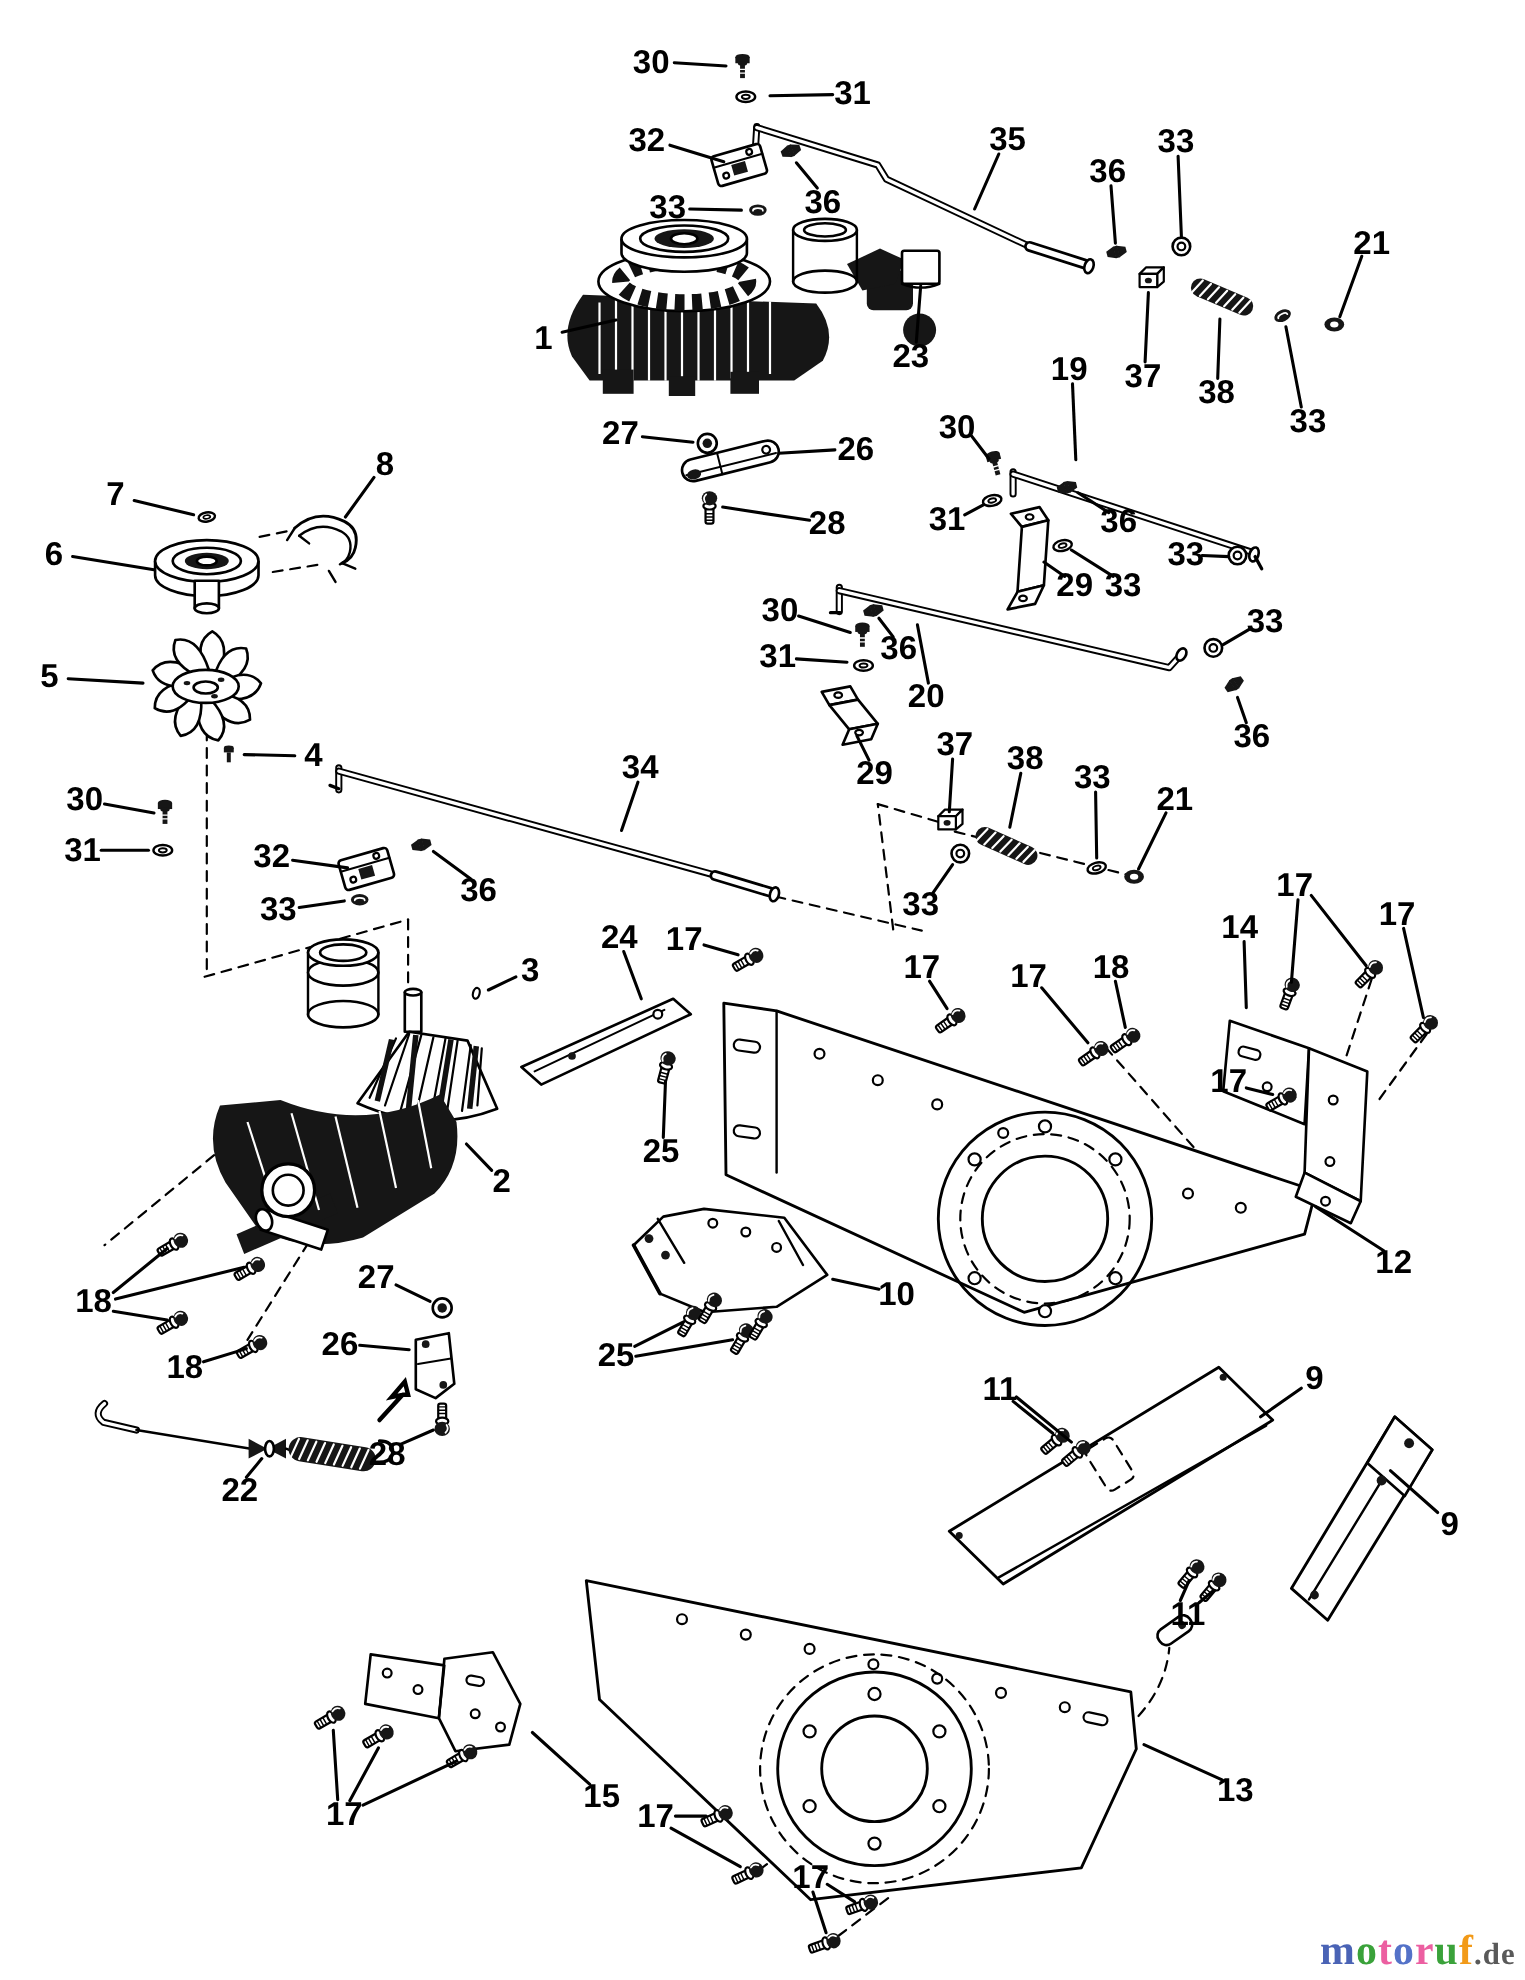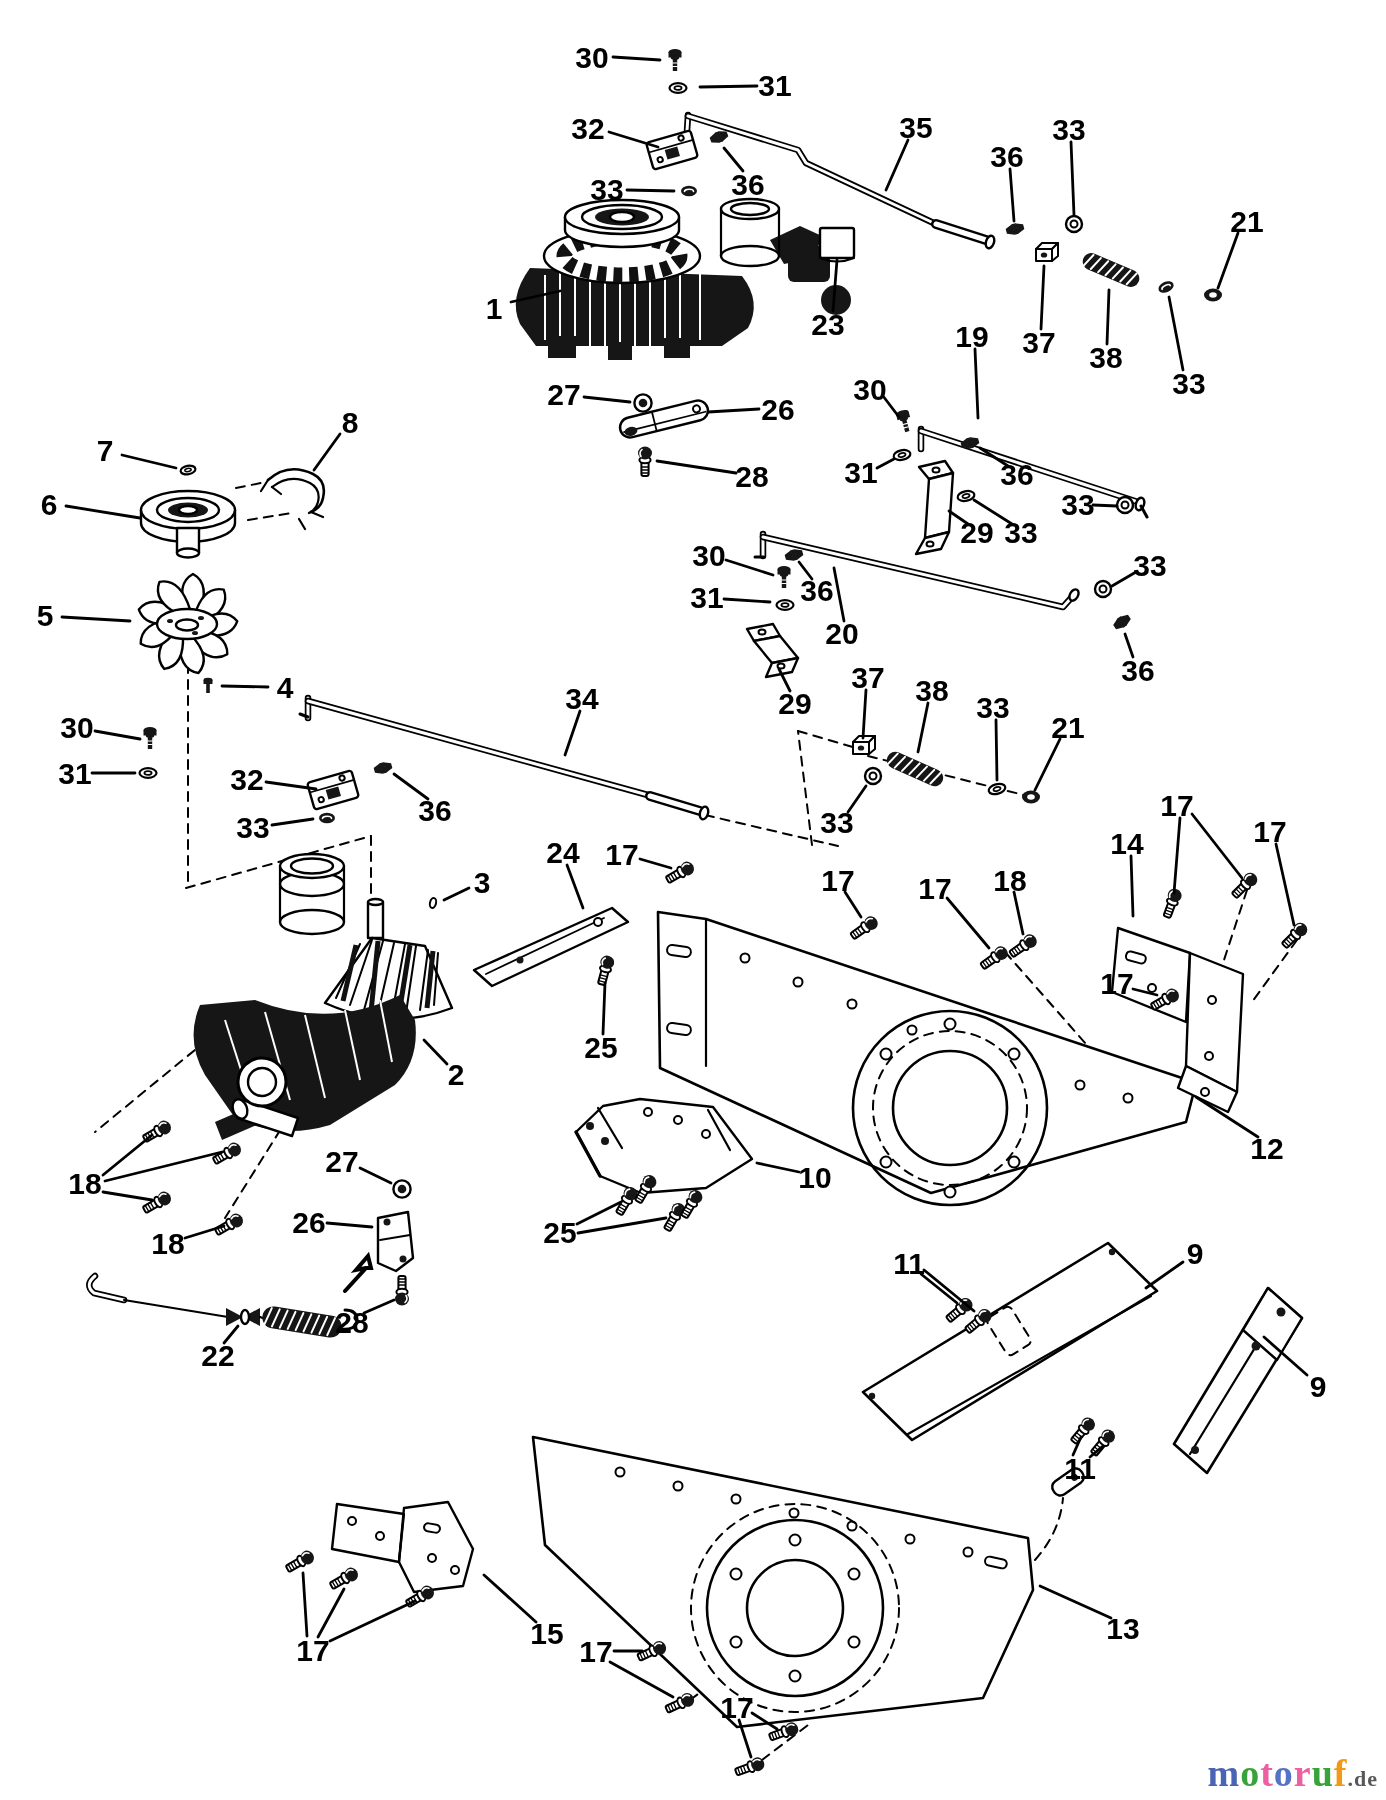--- a/index.html
+++ b/index.html
@@ -19,21 +19,21 @@
   .slv-o{stroke:#000;stroke-width:10;fill:none;stroke-linecap:round;}
   .slv-i{stroke:#fff;stroke-width:5;fill:none;stroke-linecap:round;}
   .hole{fill:#fff;stroke:#000;stroke-width:2;}
   .dkhole{fill:#161616;stroke:none;}
   
   #callouts text{font-family:"Liberation Sans",sans-serif;font-weight:bold;font-size:30px;fill:#000;}
   #callouts line{stroke:#000;stroke-width:2.8;stroke-linecap:round;}
   
   .logo{position:absolute;right:8px;bottom:8px;font-family:"Liberation Serif",serif;
         font-weight:bold;font-size:38px;letter-spacing:1px;user-select:none;line-height:1;}
-  .logo .suffix{font-size:22px;font-weight:bold;}
+  .logo .suffix{font-size:28px;font-weight:bold;}
 </style>
 </head>
 <body>
 
 <div class="stage">
 <svg id="diagram" width="1386" height="1800" viewBox="0 0 1386 1800" xmlns="http://www.w3.org/2000/svg">
 
   <defs>
     <g id="bolt">
       <rect x="-18" y="-3.6" width="15" height="7.2" rx="2" class="ol" style="stroke-width:2"></rect>

